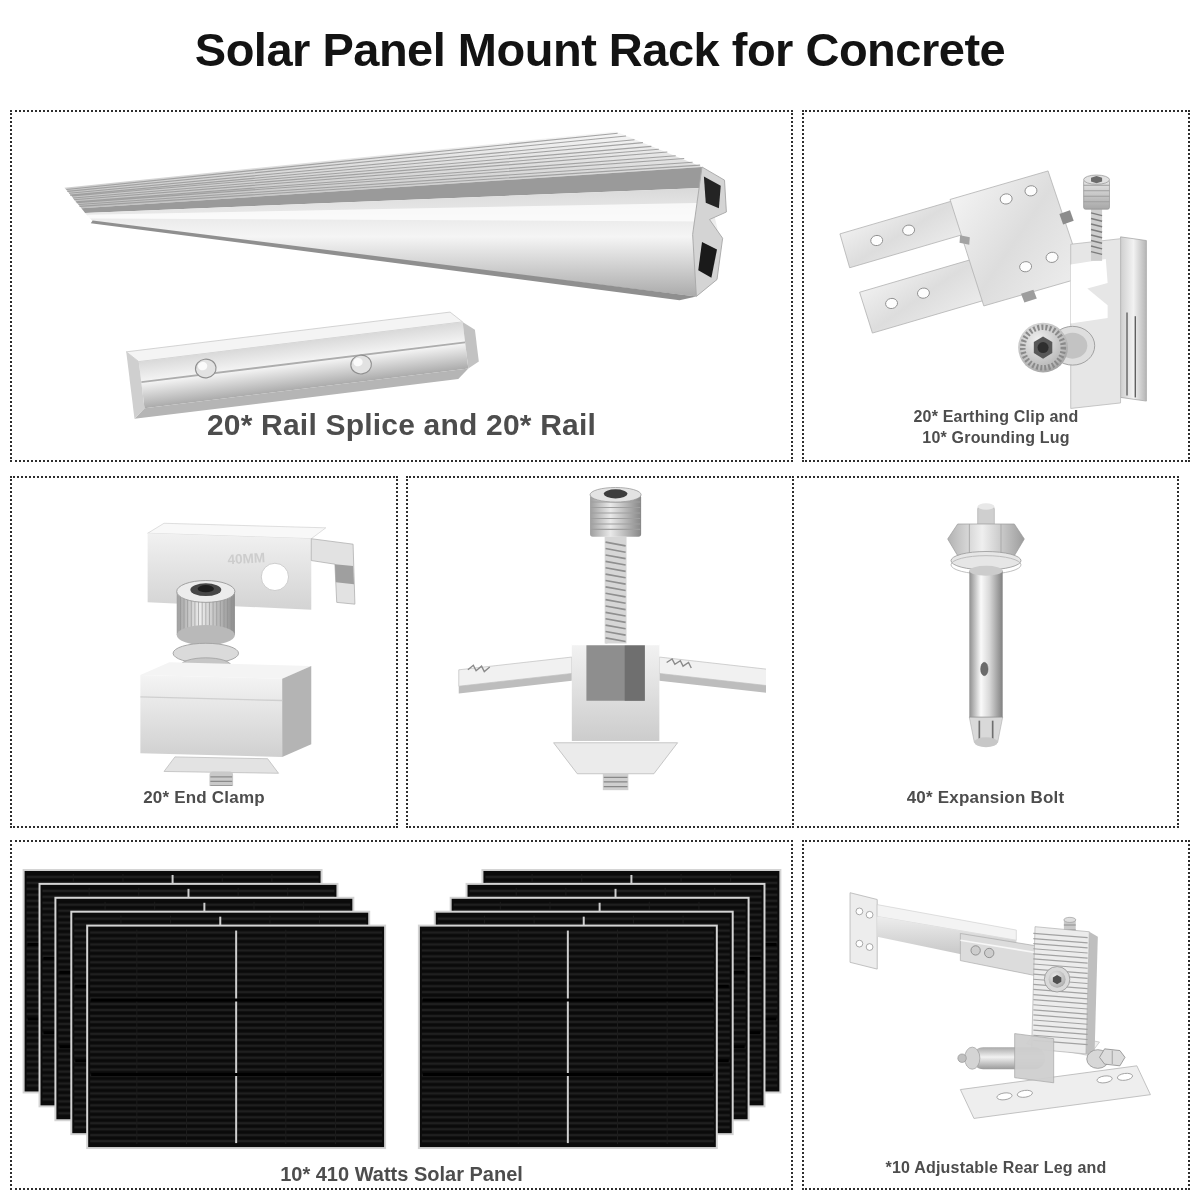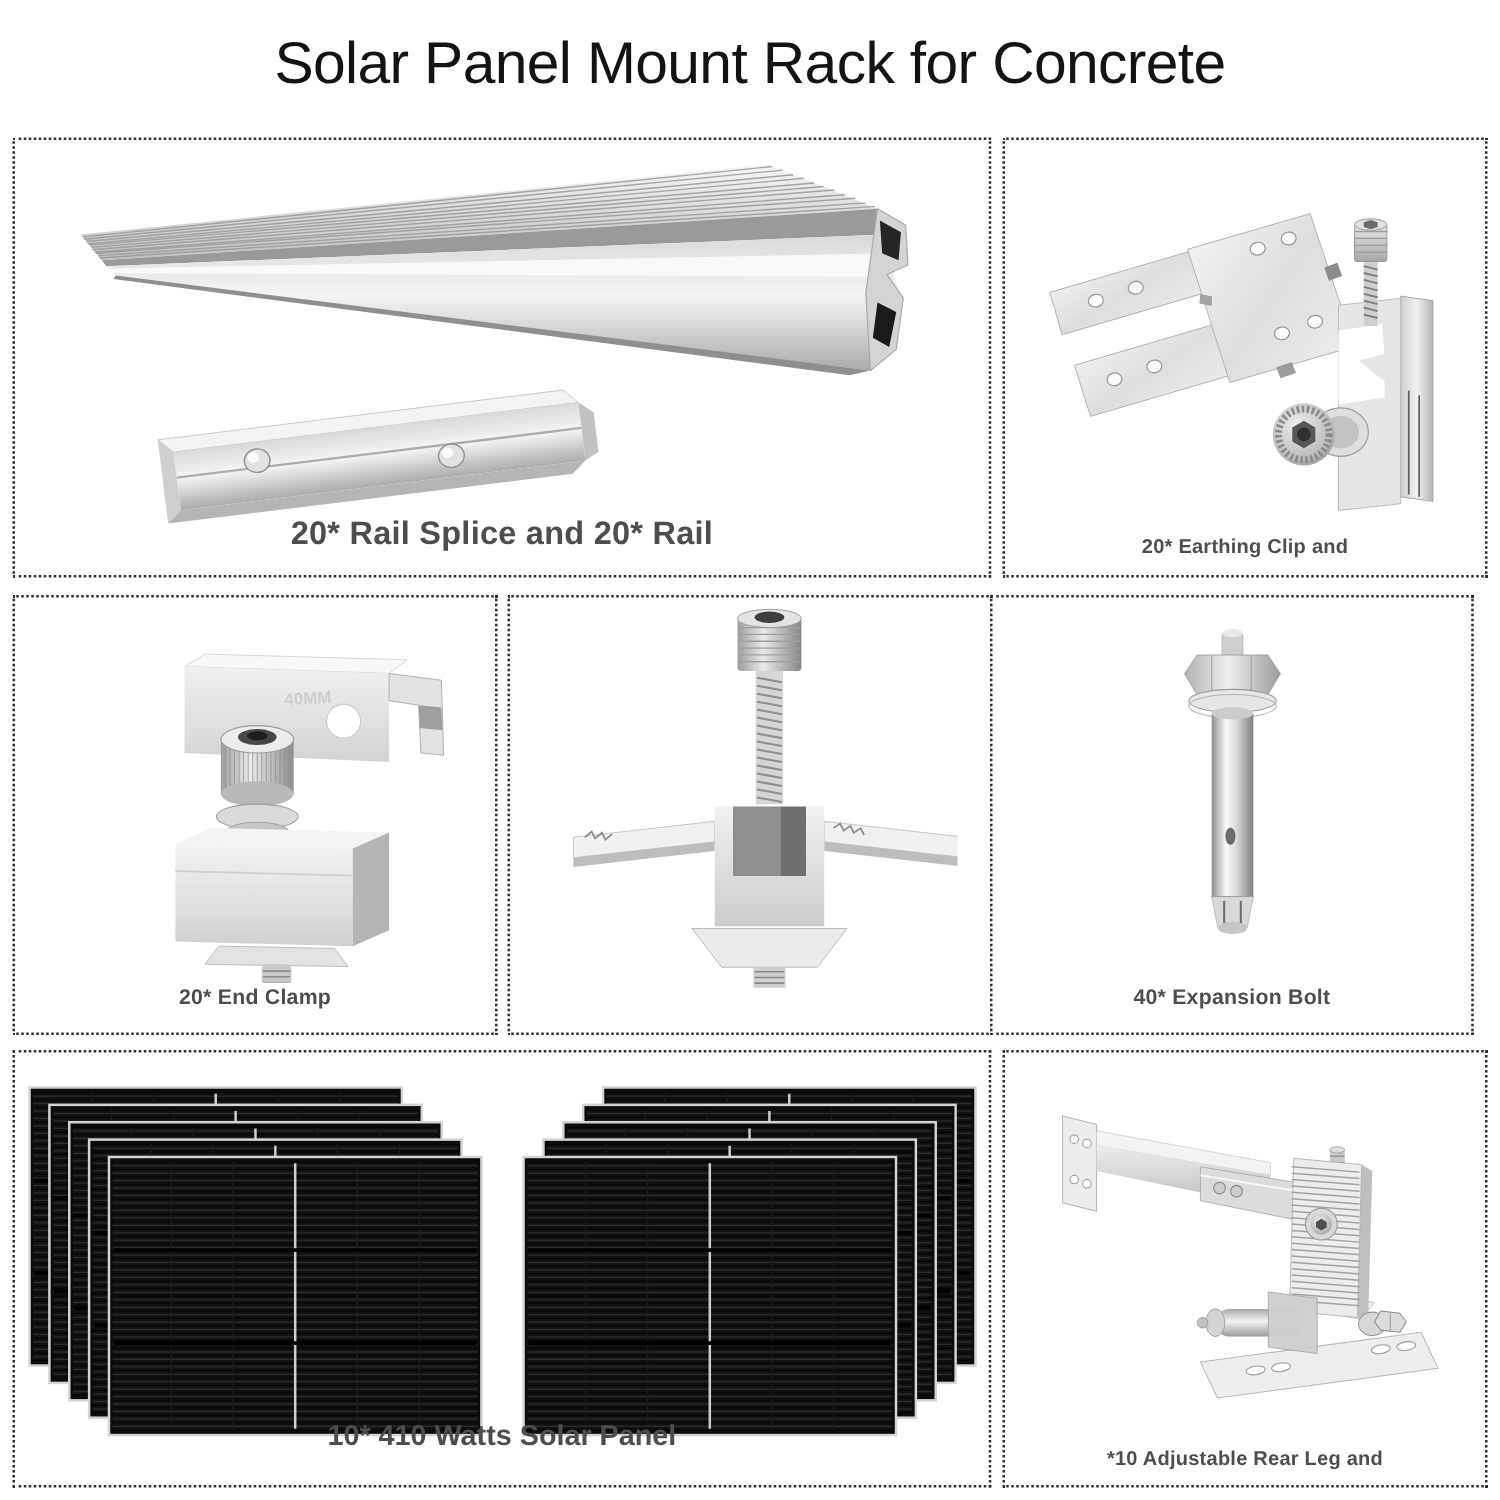--- a/index.html
+++ b/index.html
@@ -1,23 +1,23 @@
 <!DOCTYPE html>
 <html><head>
 <meta charset="utf-8">
 <style>
   html,body{margin:0;padding:0;background:#ffffff;}
   body{width:1200px;height:1200px;position:relative;overflow:hidden;
        font-family:"Liberation Sans","DejaVu Sans",sans-serif;}
   .page-title{position:absolute;left:0;top:22px;width:1200px;text-align:center;
-       font-size:47px;font-weight:400;letter-spacing:-0.5px;color:#131313;}
+       font-size:47px;font-weight:700;letter-spacing:-0.5px;color:#131313;}
   .panel{position:absolute;box-sizing:border-box;border:2px dotted #2e2e2e;background:#fff;}
   .art{position:absolute;left:50%;transform:translateX(-50%);}
   .caption{position:absolute;left:0;width:100%;text-align:center;color:#4d4d4d;font-weight:700;}
-  .cap-lg{font-size:26px;letter-spacing:0.2px;}
+  .cap-lg{font-size:30px;letter-spacing:0.2px;}
   .cap-md{font-size:17px;letter-spacing:0.2px;}
   .cap-sm{font-size:16px;line-height:1.32;letter-spacing:0.2px;}
   svg{display:block;}
 </style>
 </head>
 <body>
 
 <div class="page-title">Solar Panel Mount Rack for Concrete</div>
 
 <div class="panel" style="left:10px;top:110px;width:783px;height:352px">
@@ -124,20 +124,21 @@
         <ellipse cx="268" cy="236" rx="16" ry="14" fill="#c3c3c3"></ellipse>
         <circle cx="236" cy="238" r="27" fill="url(#b_rad)"></circle>
         <circle cx="236" cy="238" r="22" fill="none" stroke="#8a8a8a" stroke-width="6" stroke-dasharray="2.2,2.2"></circle>
         <polygon points="236,226 246,232 246,244 236,250 226,244 226,232" fill="#585858"></polygon>
         <circle cx="236" cy="238" r="6" fill="#2f2f2f"></circle>
       </g>
     </svg>
   </div>
   <div class="caption cap-sm" style="bottom:12px">
     <div>20* Earthing Clip and</div>
+    <div>10* Grounding Lug</div>
   </div>
 </div>
 
 <div class="panel" style="left:10px;top:476px;width:388px;height:352px">
   <div class="art" style="top:8px">
     <svg width="330" height="300" viewBox="0 0 360 330">
       <defs>
         <linearGradient id="c_pl" x1="0" y1="0" x2="0" y2="1">
           <stop offset="0" stop-color="#f1f1f1"></stop>
             <stop offset="1" stop-color="#d3d3d3"></stop>
@@ -287,21 +288,21 @@
       </g>
       <g>
         <use href="#f_sp" x="466" y="2"></use>
         <use href="#f_sp" x="450" y="16"></use>
         <use href="#f_sp" x="434" y="30"></use>
         <use href="#f_sp" x="418" y="44"></use>
         <use href="#f_sp" x="402" y="58"></use>
       </g>
     </svg>
   </div>
-  <div class="caption" style="bottom:26px;font-size:23px">10* 410 Watts Solar Panel</div>
+  <div class="caption" style="bottom:2px;font-size:20px">10* 410 Watts Solar Panel</div>
 </div>
 
 <div class="panel" style="left:802px;top:840px;width:388px;height:350px">
   <div class="art" style="top:10px">
     <svg width="366" height="280" viewBox="0 0 380 330">
       <defs>
         <linearGradient id="g_arm" x1="0" y1="0" x2="0" y2="1">
           <stop offset="0" stop-color="#ededed"></stop>
             <stop offset="1" stop-color="#bdbdbd"></stop>
         </linearGradient>

